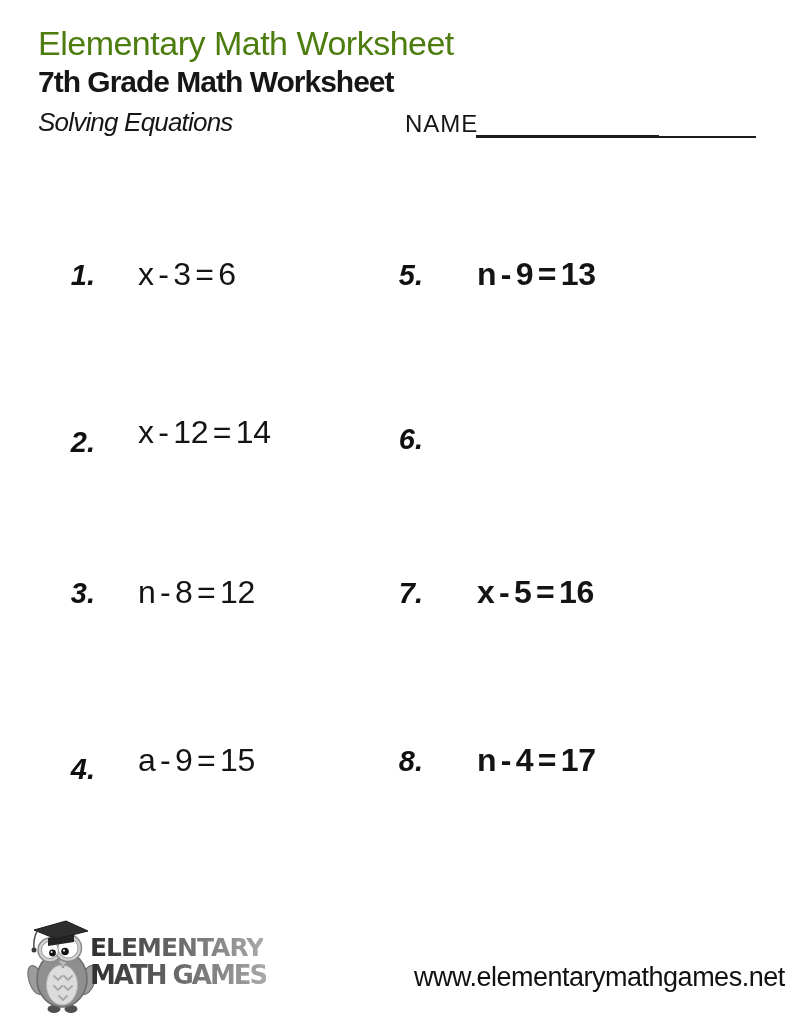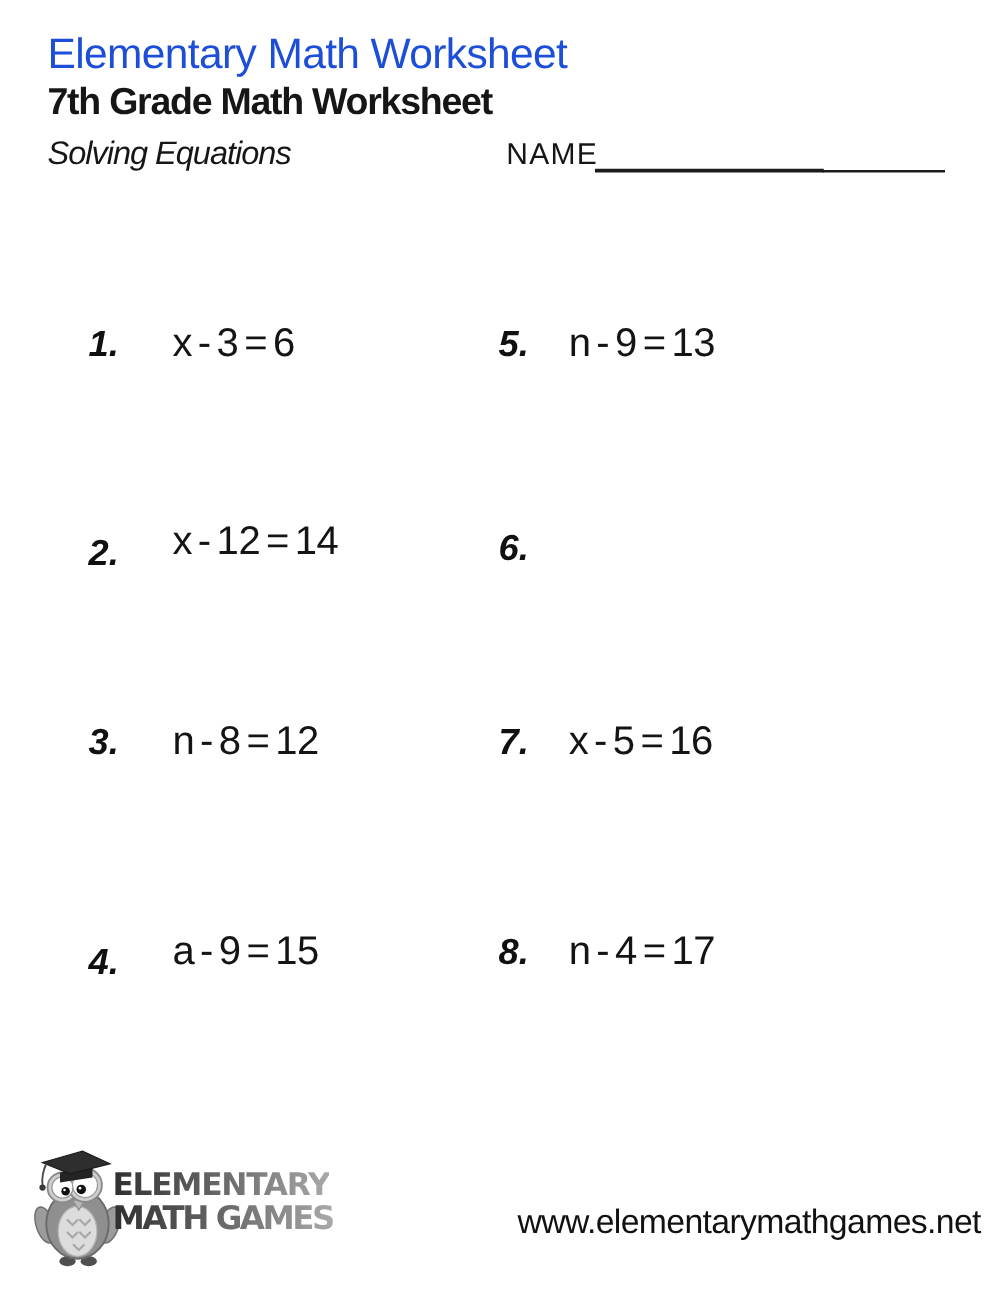--- a/index.html
+++ b/index.html
@@ -11,21 +11,21 @@
     background: #ffffff;
     overflow: hidden;
     font-family: "Liberation Sans", sans-serif;
     color: #141414;
   }
 
   
   .title1 {
     position: absolute; left: 38px; top: 24px;
     font-size: 34px; line-height: 1.15; font-weight: 400;
-    letter-spacing: -0.5px; color: #1d4ed8;
+    letter-spacing: -0.5px; color: #4d7c0f;
   }
   .title2 {
     position: absolute; left: 38px; top: 65px;
     font-size: 30px; line-height: 1.15; font-weight: 700;
     letter-spacing: -1px; color: #161616;
   }
   .section-title {
     position: absolute; left: 38px; top: 107px;
     font-size: 26px; line-height: 1.2; font-weight: 400;
     letter-spacing: -0.8px; color: #161616; font-style: italic;
@@ -63,21 +63,21 @@
   }
   .prob .eq {
     font-size: 32px;
     letter-spacing: -0.3px;
     word-spacing: -4px;
     color: #141414;
   }
   .col-left  { left: 55px; }
   .col-left  .eq { margin-left: 43px; }
   .col-right { left: 383px; }
-  .col-right .eq { margin-left: 32px; }
+  .col-right .eq { margin-left: 54px; font-weight: bold; }
   .row-1 { top: 256px; }
   .row-2 { top: 414px; }
   .row-3 { top: 574px; }
   .row-4 { top: 742px; }
   .p2 .num, .p6 .num { position: relative; top: 9px; }
   .p4 .num { position: relative; top: 8px; }
 
   
   .owl {
     position: absolute; left: 26px; top: 918px;

